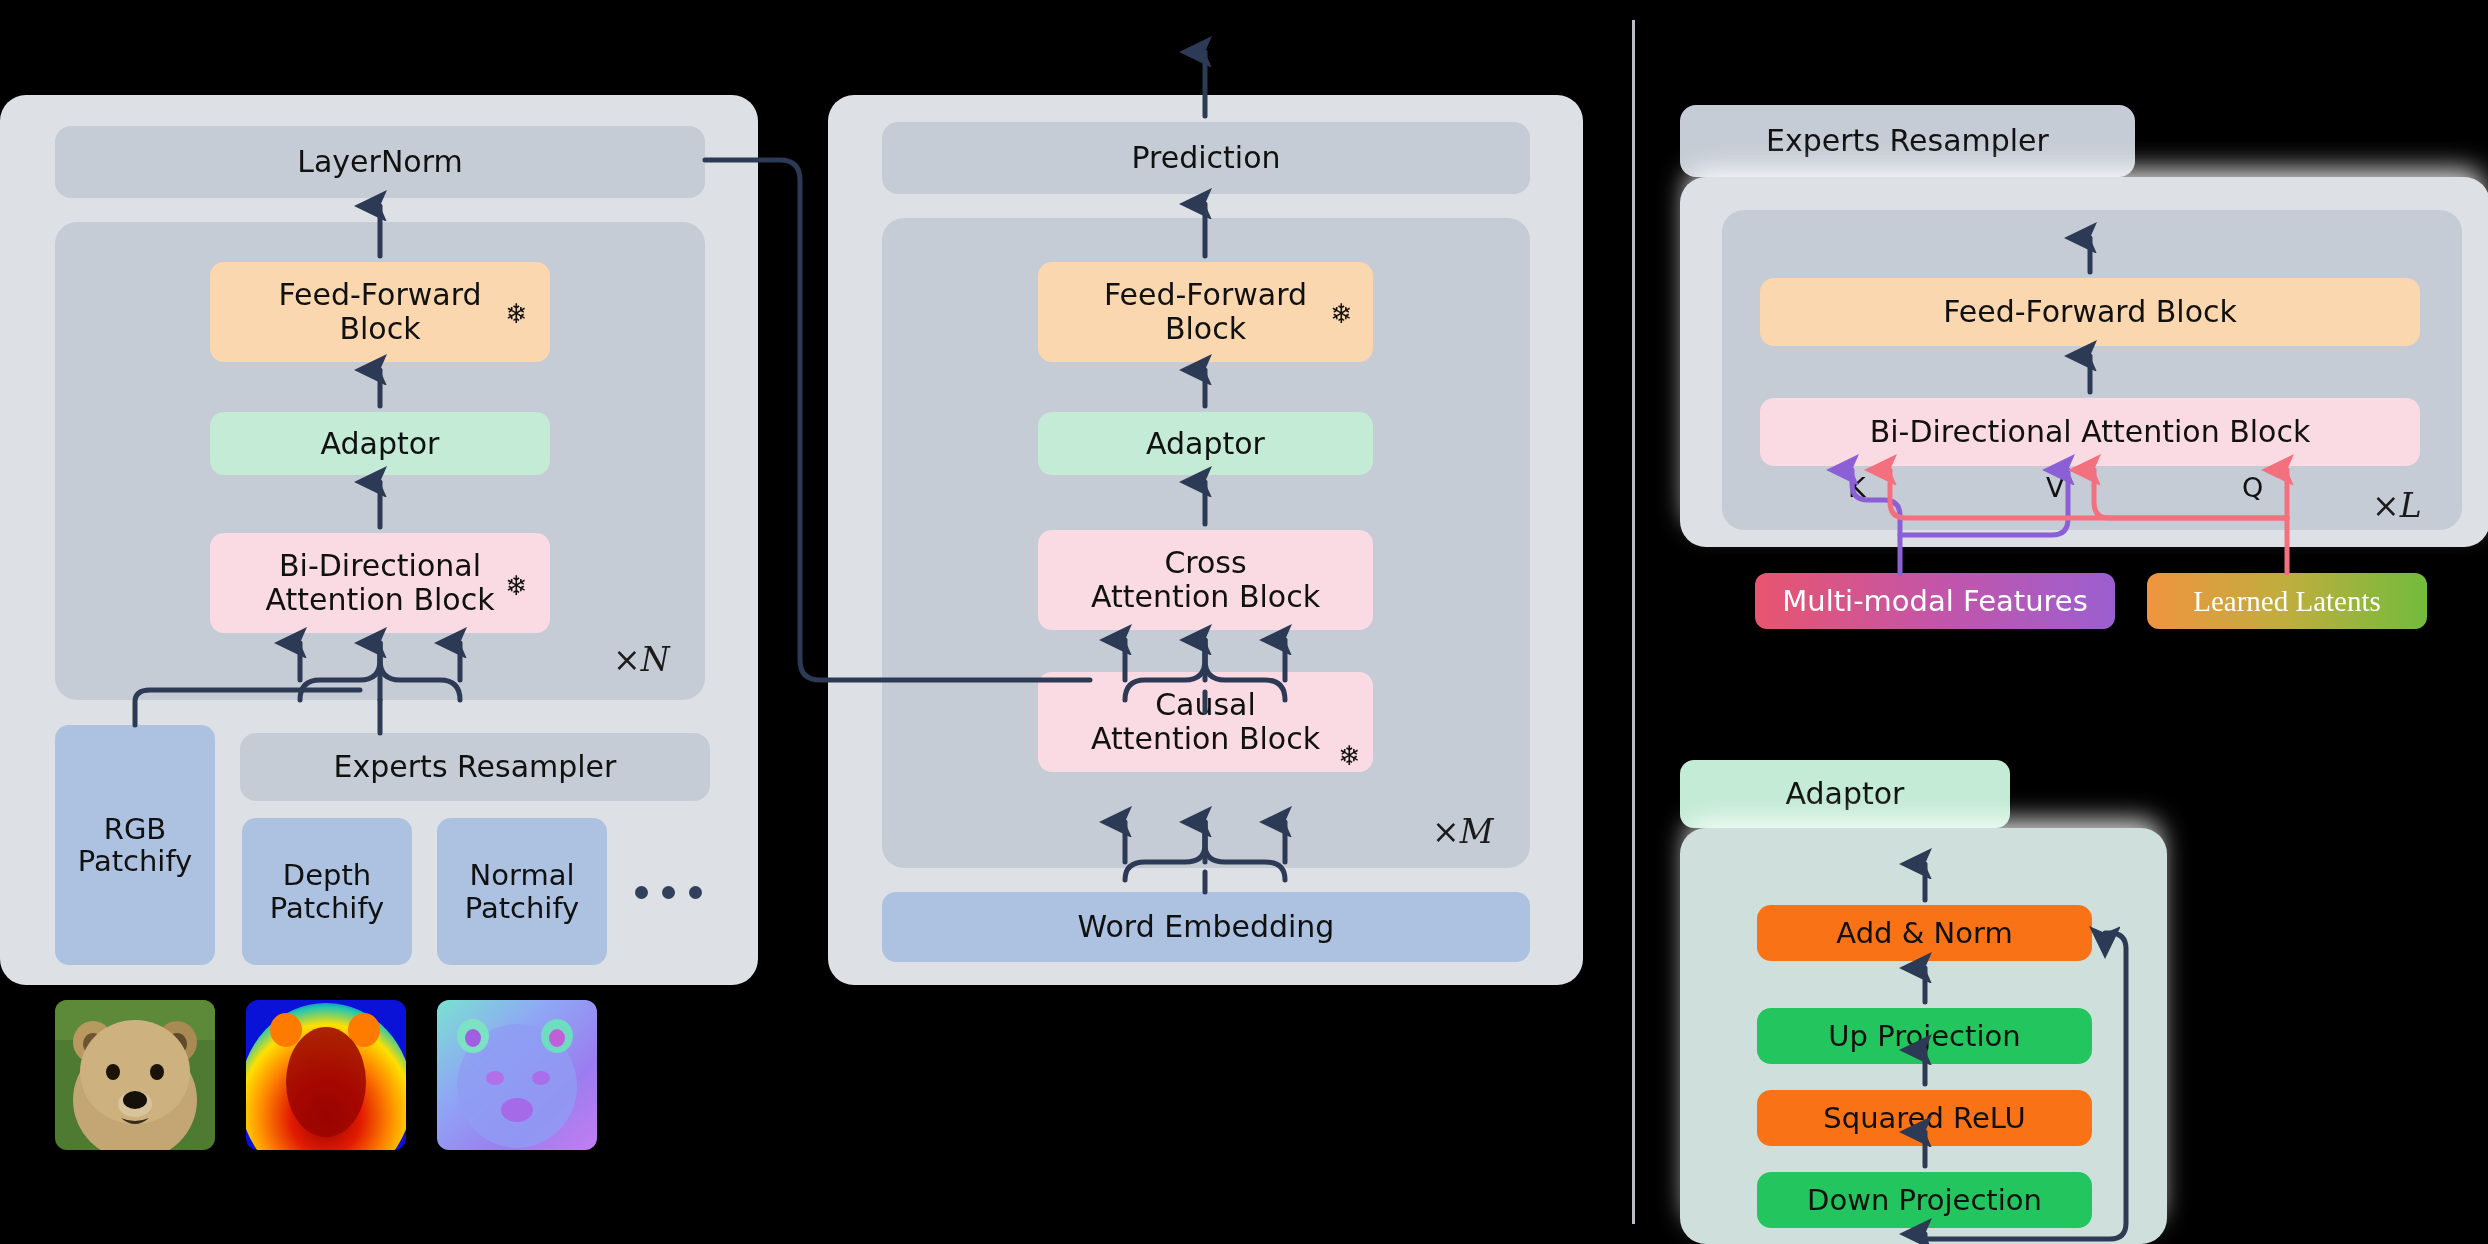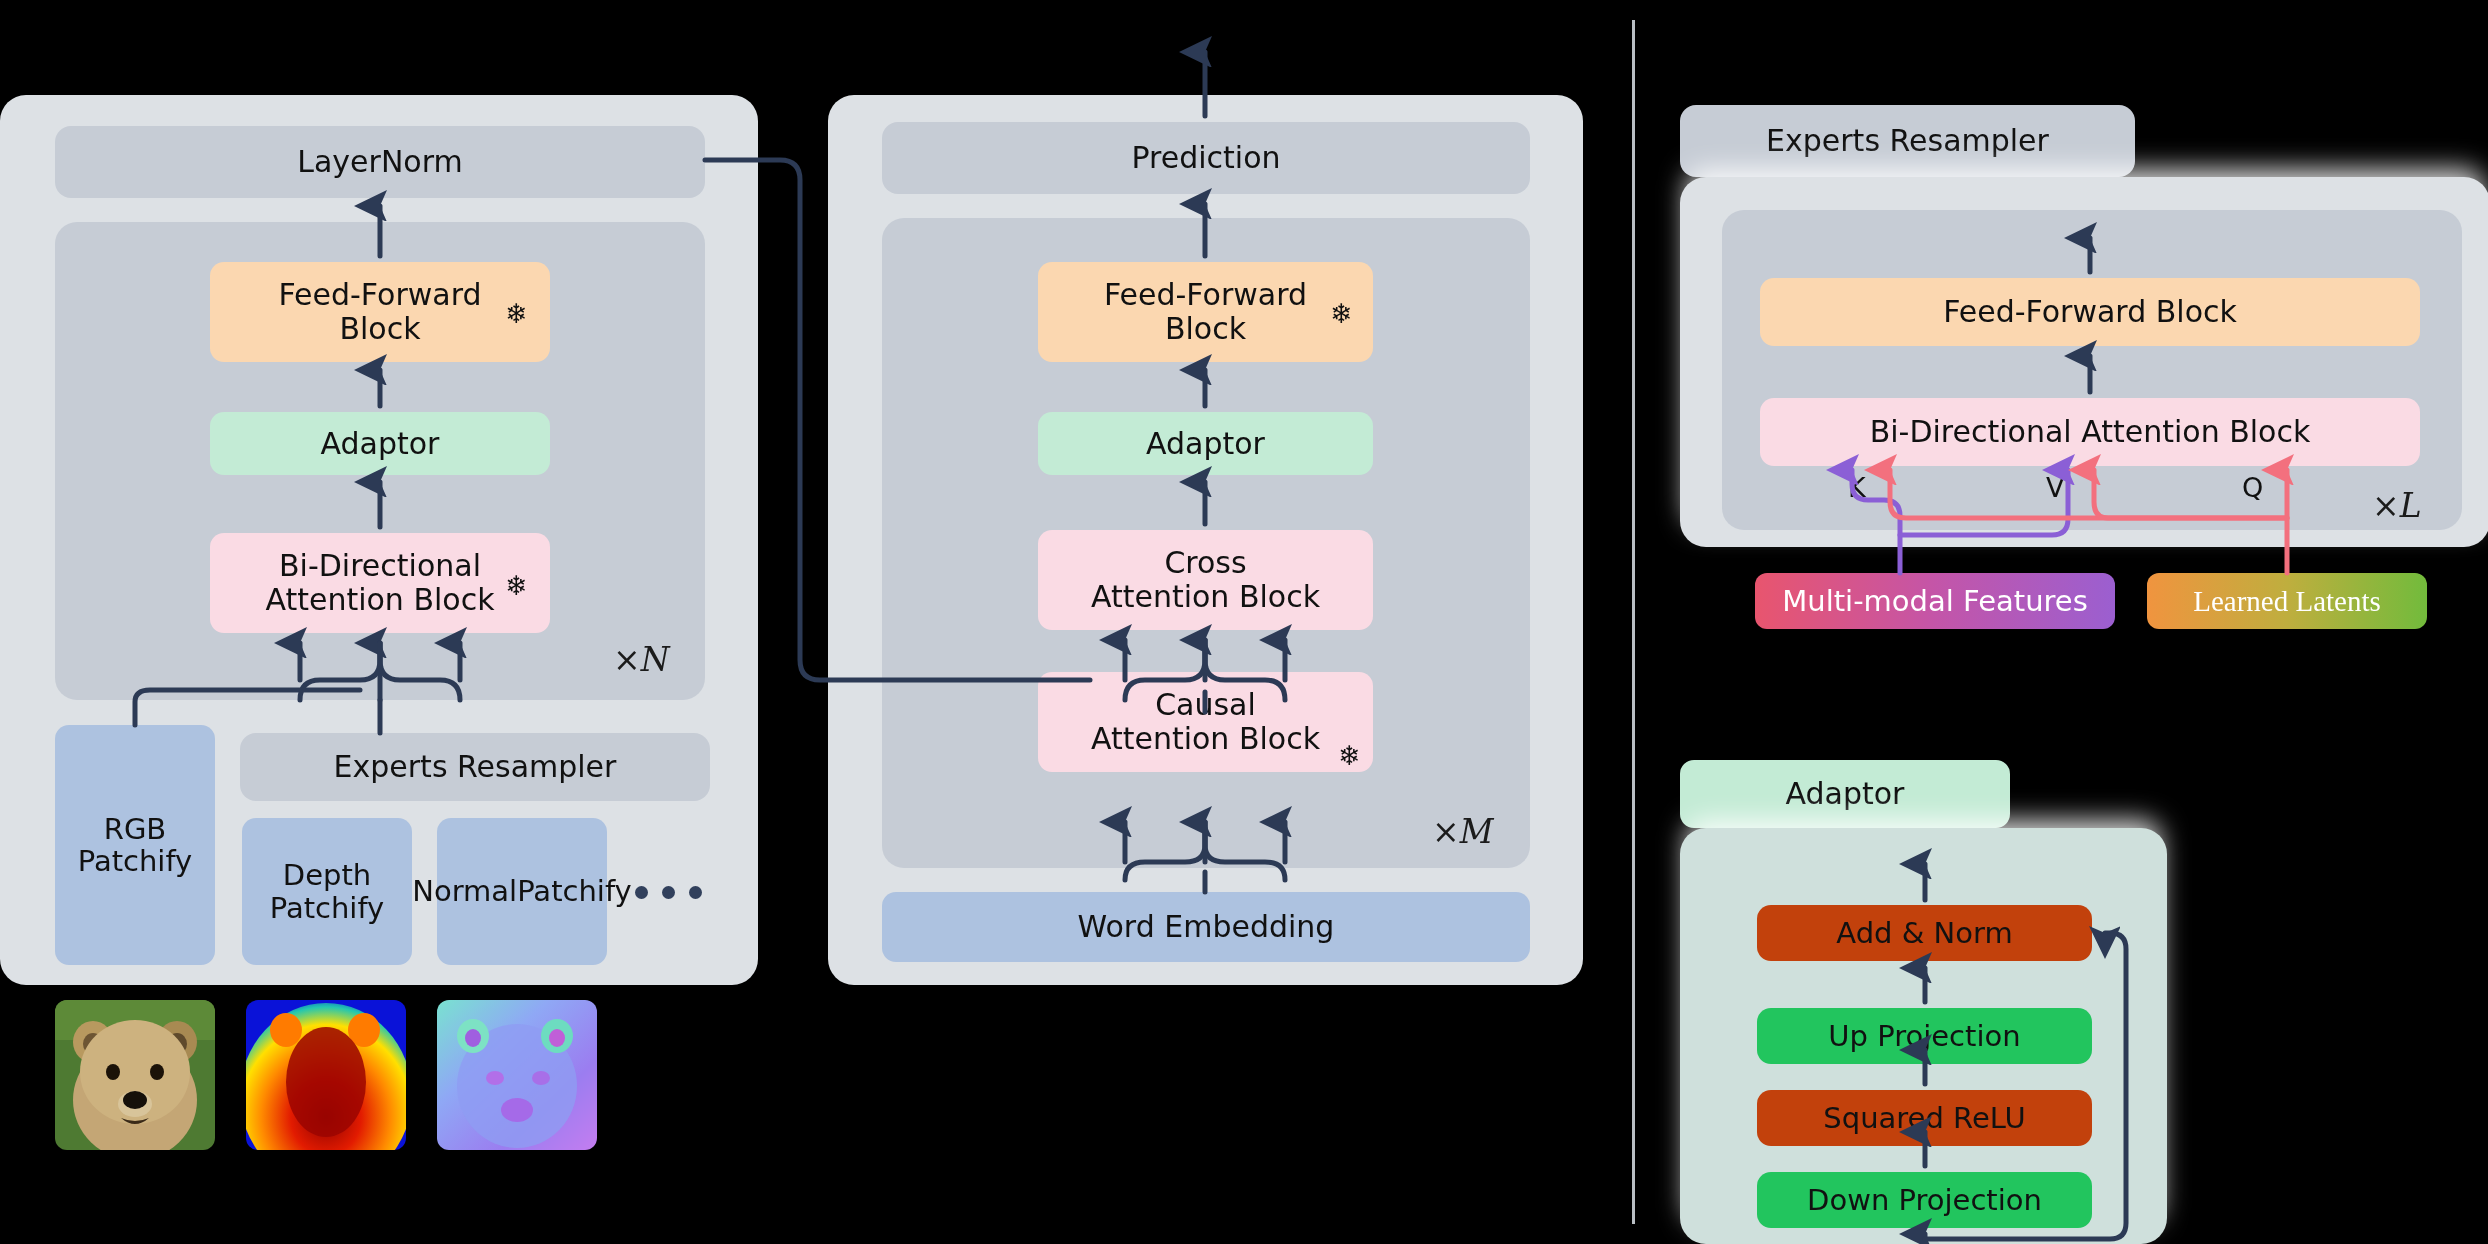--- a/index.html
+++ b/index.html
@@ -8,21 +8,21 @@
   .abs{position:absolute;box-sizing:border-box;}
   .panel{background:#dde1e5;border-radius:26px;}
   .innerpanel{background:#c6ccd5;border-radius:22px;}
   .blk{display:flex;align-items:center;justify-content:center;text-align:center;
        border-radius:14px;color:#111;line-height:1.12;}
   .hdr{background:#c6ccd5;border-radius:16px;}
   .ff{background:#fbd7b0;}
   .ad{background:#c3ebd5;}
   .att{background:#fadbe4;}
   .bl{background:#adc2e0;}
-  .teal{background:#c2410c;}
+  .teal{background:#f97316;}
   .rose{background:#22c55e;}
   .adpanel{background:#cfe0dc;}
   .snow{position:absolute;font-size:27px;color:#111;line-height:1;}
   .mult{font-family:"DejaVu Serif","Liberation Serif",serif;font-style:italic;color:#1b1b1b;}
   .multx{font-style:normal;}
   svg{position:absolute;left:0;top:0;overflow:visible;pointer-events:none;}
   .imgbox{border-radius:12px;overflow:hidden;}
   .dots span{display:inline-block;width:13px;height:13px;border-radius:50%;
              background:#31405c;margin:0 7px;}
   .grad1{background:linear-gradient(90deg,#e8556e 0%,#c455a8 50%,#9b5fd0 100%);
@@ -68,21 +68,21 @@
 <div class="abs blk bl" style="left:55px;top:725px;width:160px;height:240px;font-size:29px;flex-direction:column;">
   <span>RGB</span>
   <span>Patchify</span>
 </div>
 
 <div class="abs blk bl" style="left:242px;top:818px;width:170px;height:147px;font-size:29px;flex-direction:column;">
   <span>Depth</span>
   <span>Patchify</span>
 </div>
 
-<div class="abs blk bl" style="left:437px;top:818px;width:170px;height:147px;font-size:29px;">
+<div class="abs blk bl" style="left:437px;top:818px;width:170px;height:147px;font-size:29px;flex-direction:column;">
   <span>Normal</span>
   <span>Patchify</span>
 </div>
 
 <div class="abs dots" style="left:628px;top:884px;width:90px;height:20px;">
   <span></span><span></span><span></span>
 </div>
 
 <div class="abs imgbox" style="left:55px;top:1000px;width:160px;height:150px;">
   <svg width="160" height="150" viewBox="0 0 160 150">

